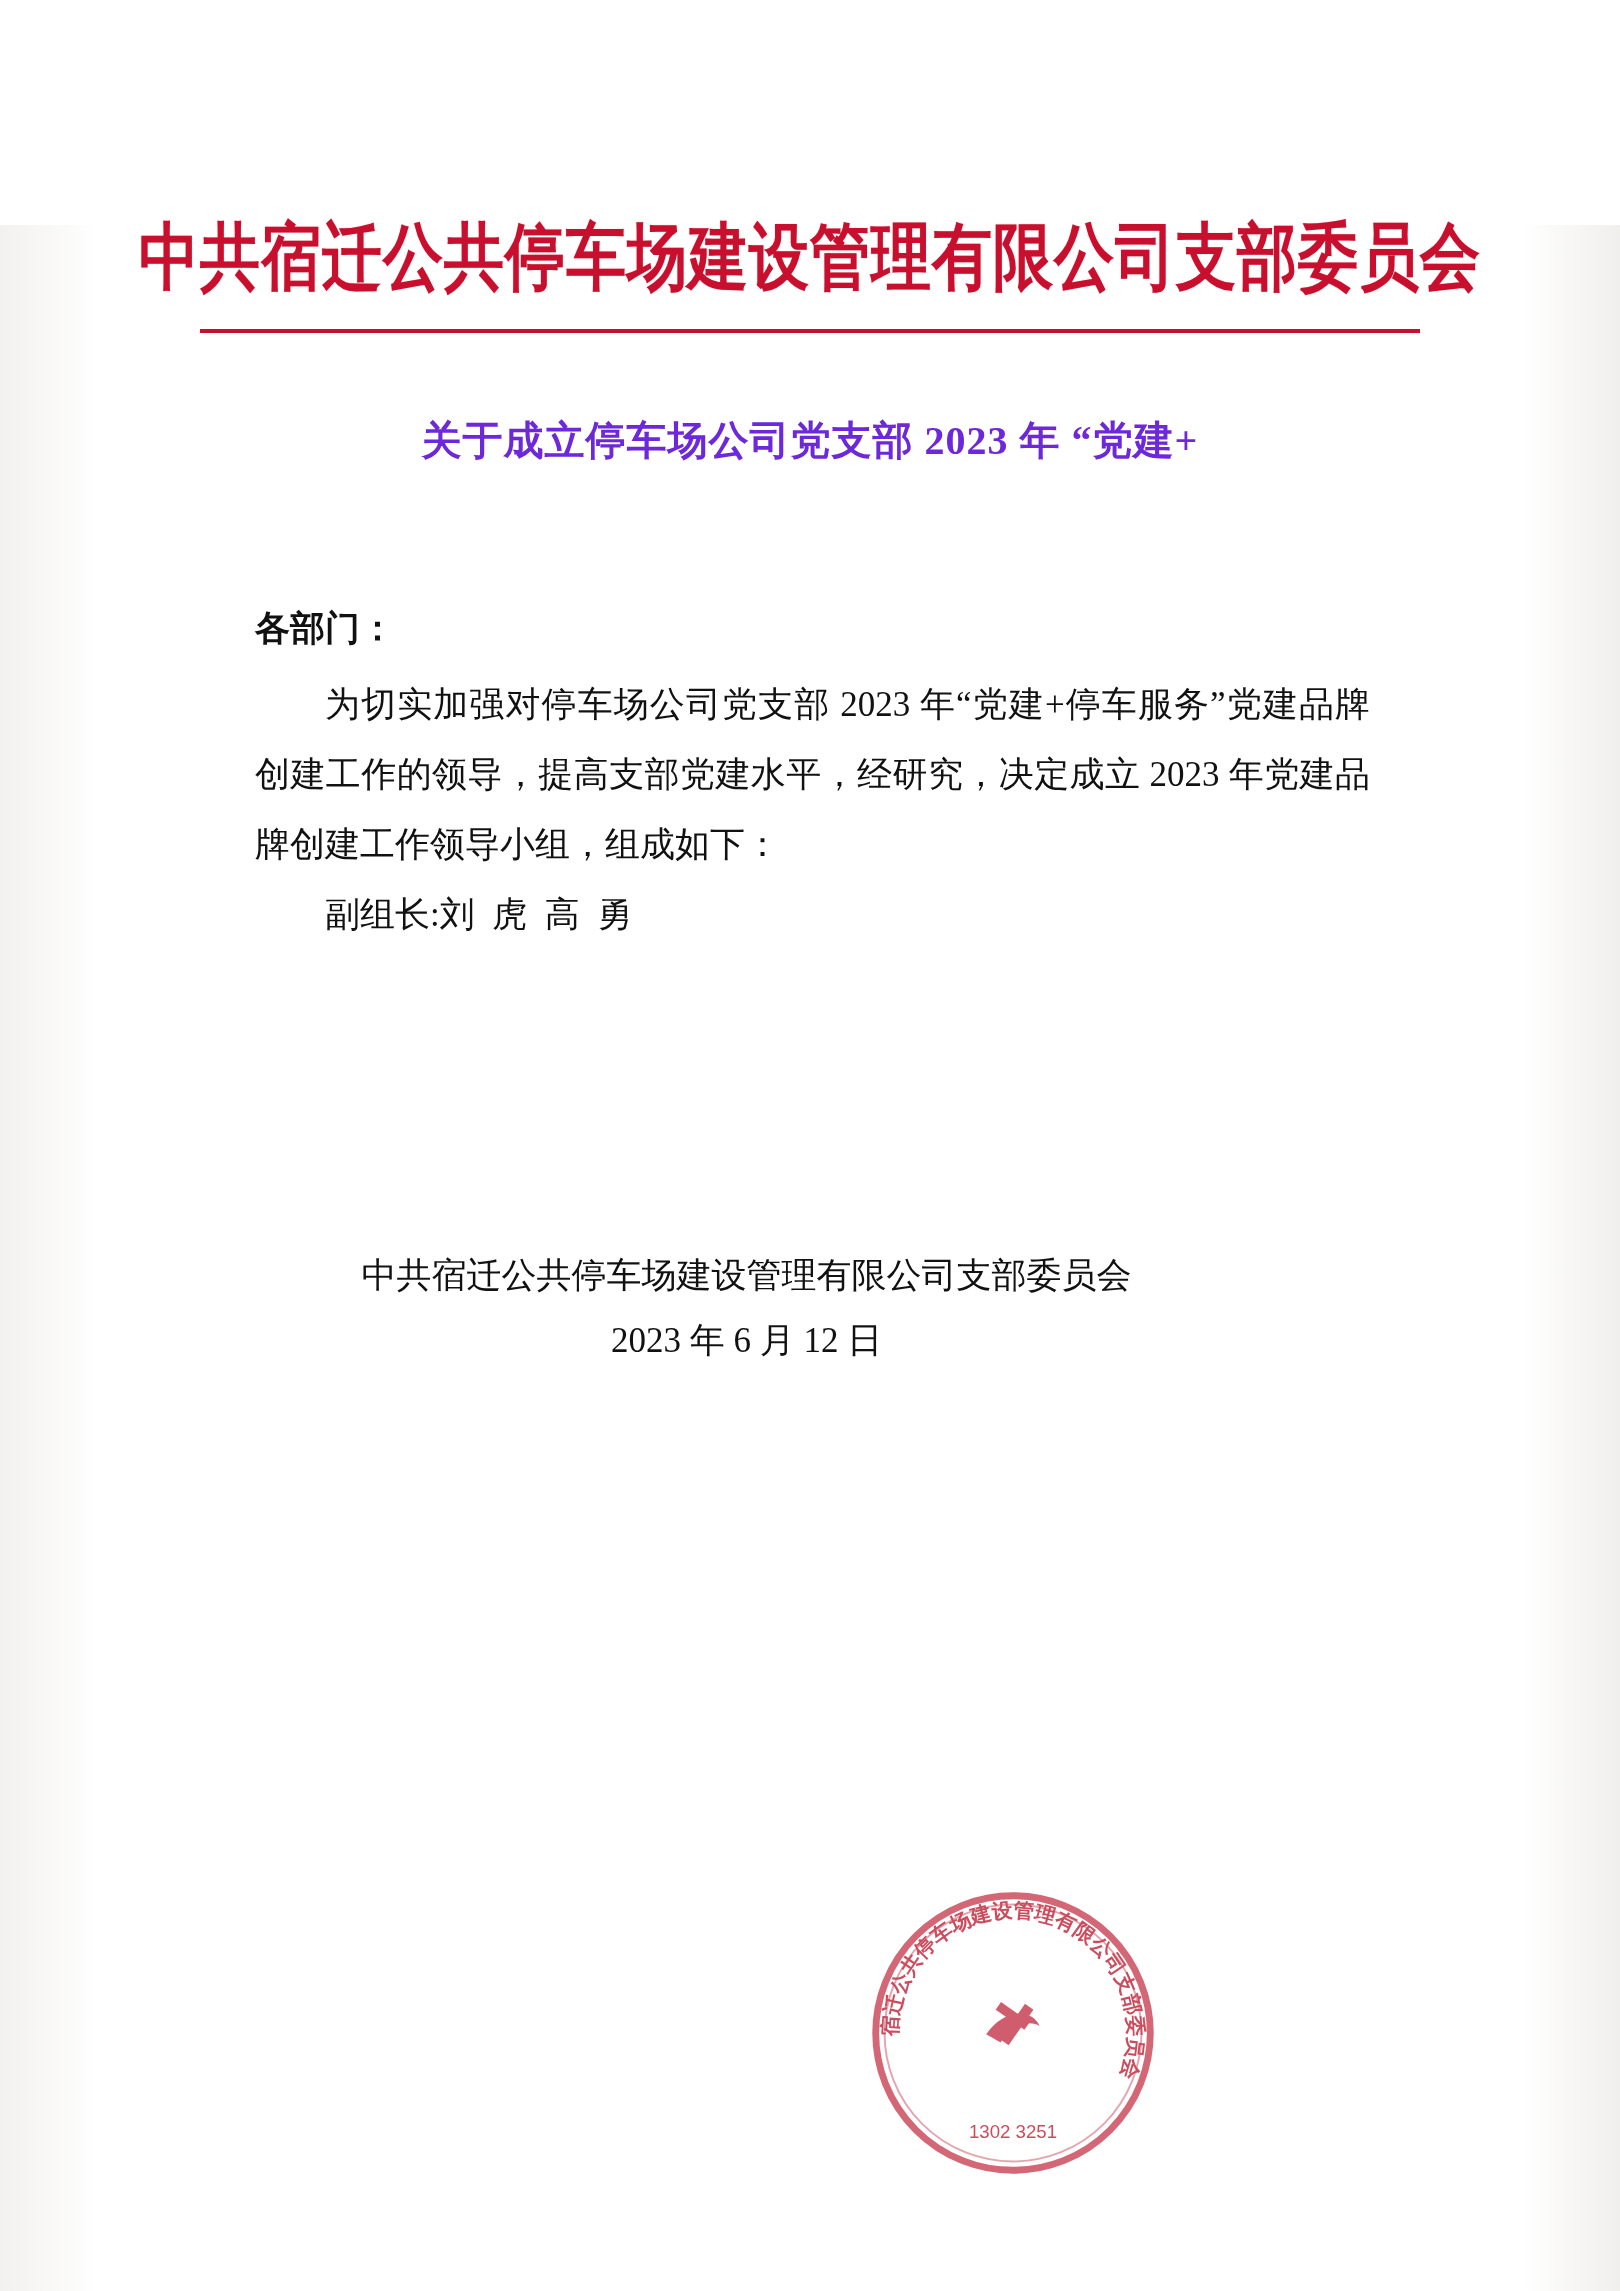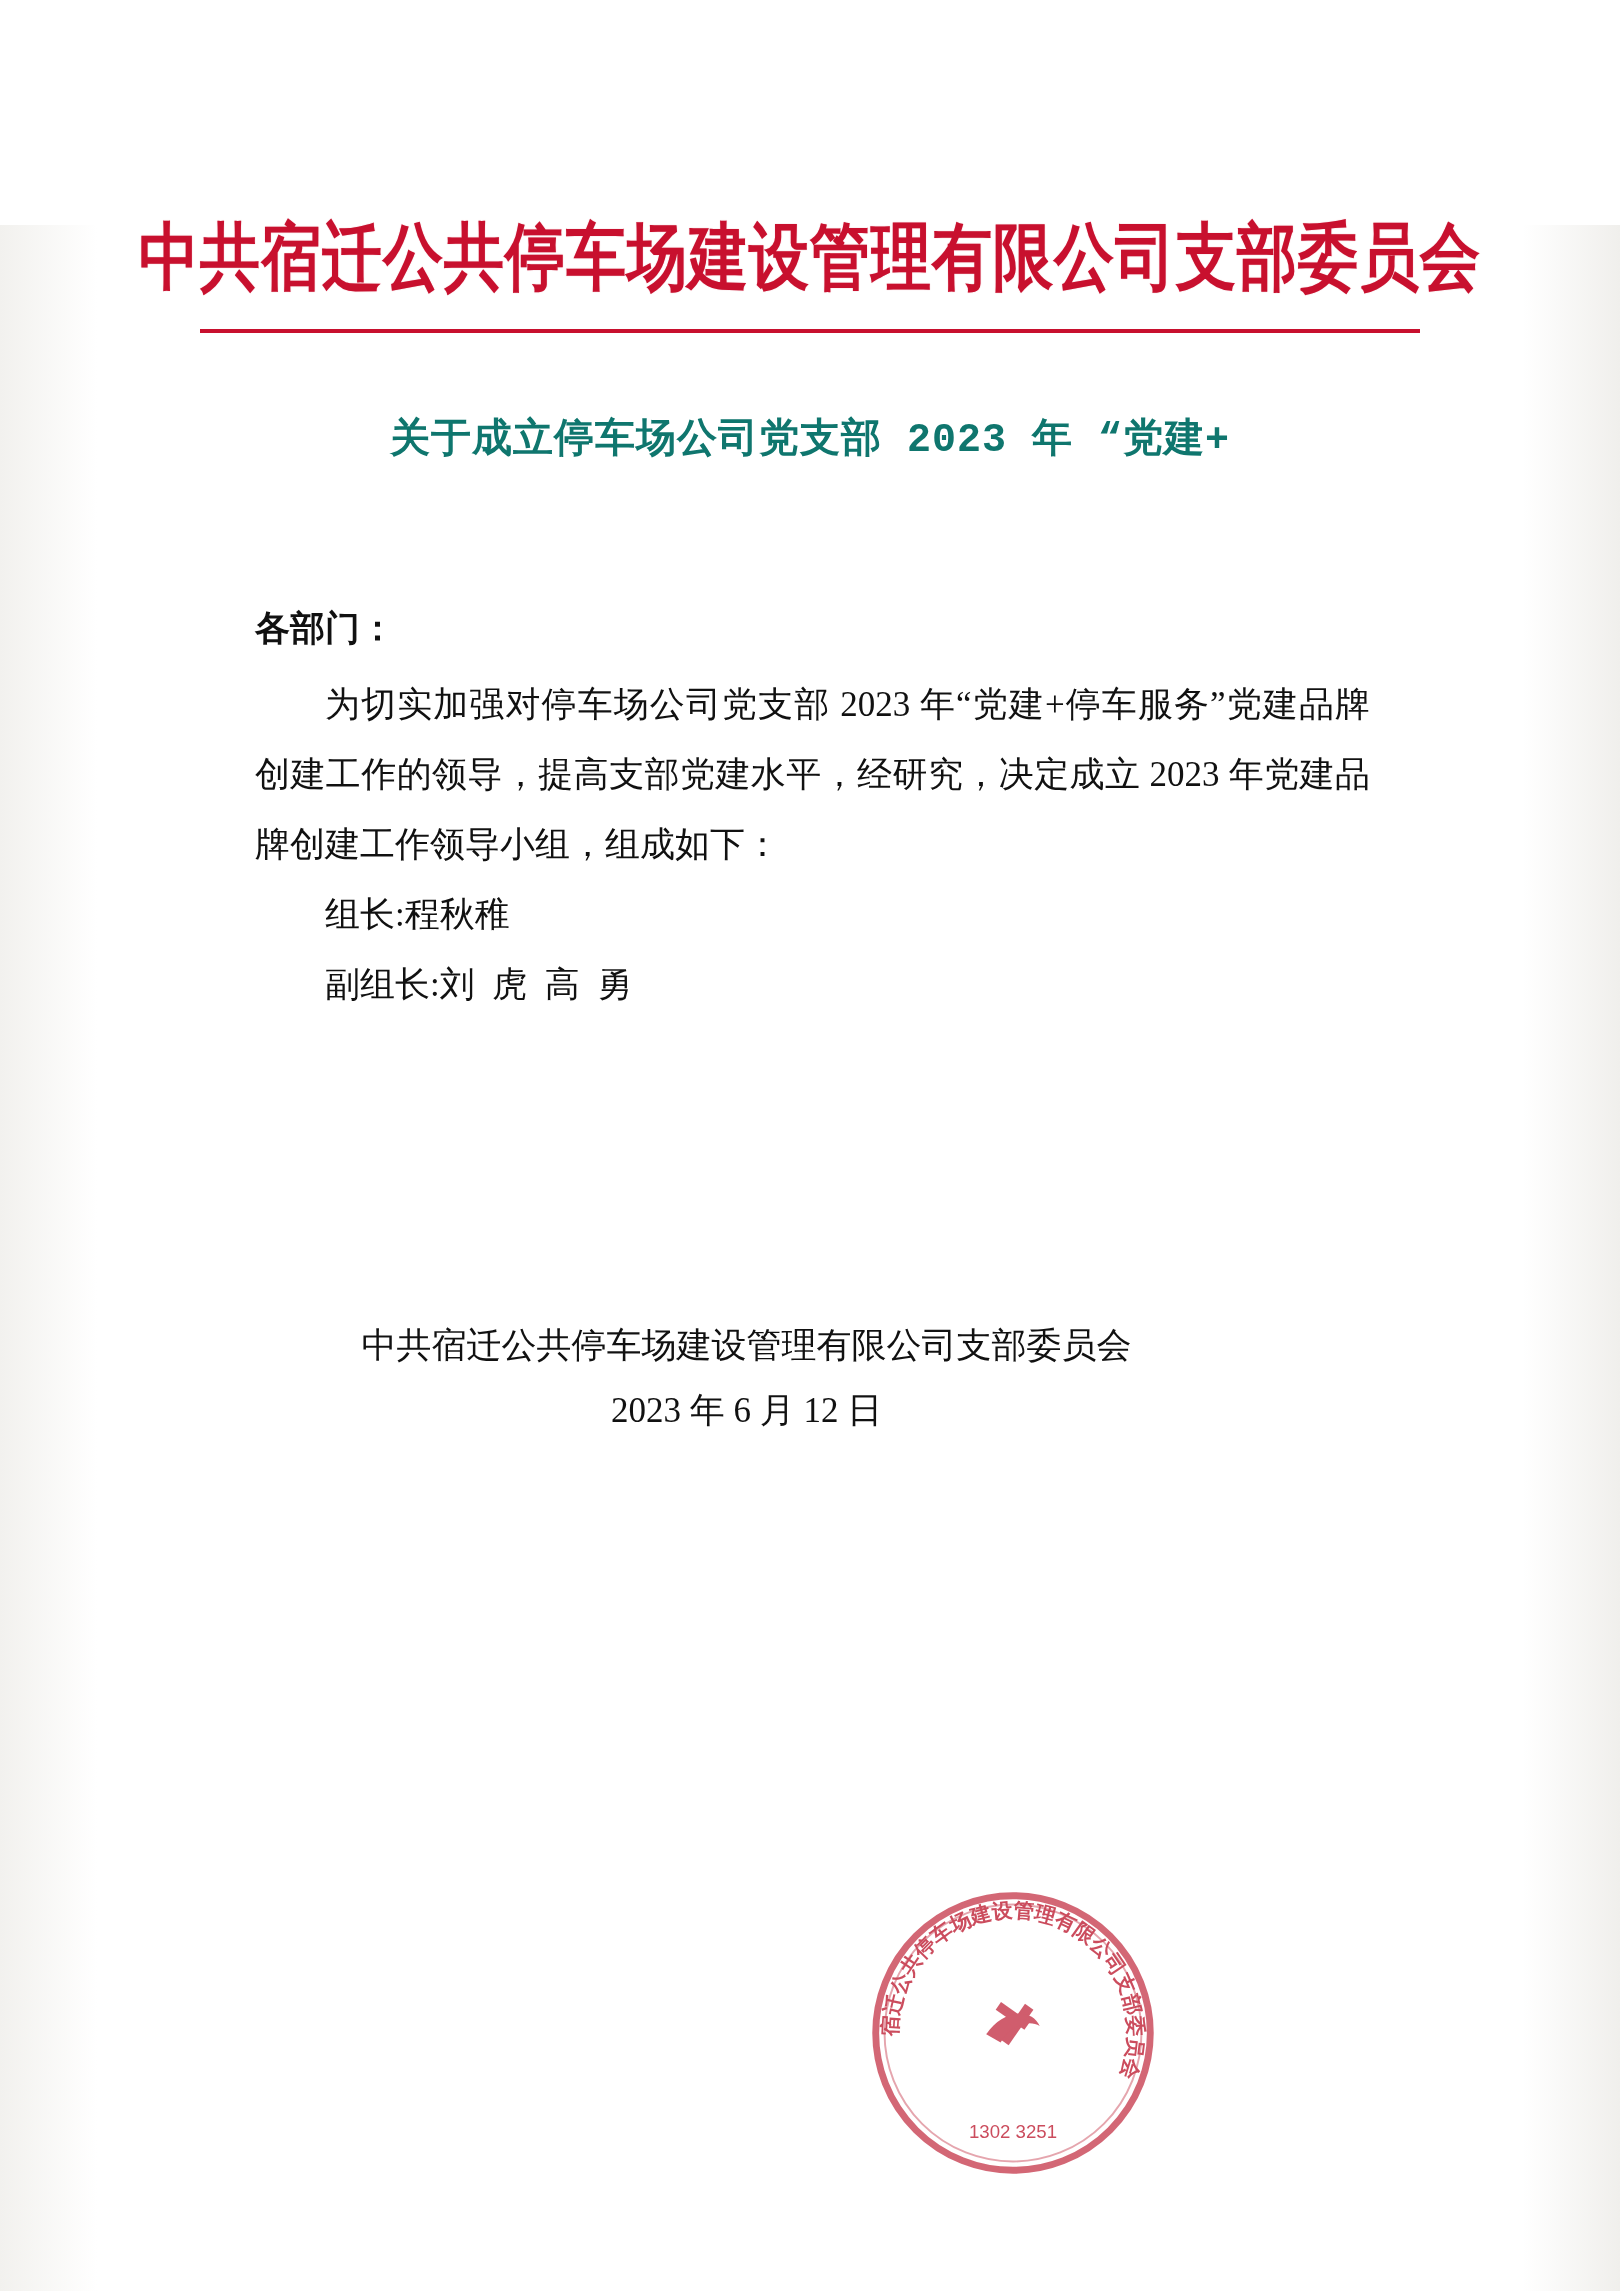--- a/index.html
+++ b/index.html
@@ -56,25 +56,25 @@
     margin: 41px auto 0 auto;
     width: 1220px;
     height: 3.9px;
     background: #c8102e;
   }
 
   
   .doc-title {
     margin-top: 71px;
     text-align: center;
-    font-family: Liberation Mono, monospace;
+    font-family: Liberation Serif, serif;
     font-weight: bold;
     font-size: 40px;
     line-height: 1.85;
-    color: #0f766e;
+    color: #6d28d9;
     padding: 0 69px;
   }
   .doc-title .line {
     display: block;
     letter-spacing: 1px;
   }
 
   
   .body-text {
     margin-top: 116px;
@@ -147,21 +147,20 @@
       <div class="letterhead-rule"></div>
     </div>
 
     <div class="doc-title">
       <span class="line">关于成立停车场公司党支部 2023 年 “党建+</span>
     </div>
 
     <div class="body-text">
       <div class="salutation">各部门：</div>
       <div class="para">为切实加强对停车场公司党支部 2023 年“党建+停车服务”党建品牌创建工作的领导，提高支部党建水平，经研究，决定成立 2023 年党建品牌创建工作领导小组，组成如下：</div>
-      <div class="member-line">组长:程秋稚</div>
       <div class="member-line">副组长:刘  虎  高  勇</div>
     </div>
 
     <div class="signature">
       <div>中共宿迁公共停车场建设管理有限公司支部委员会</div>
       <div>2023 年 6 月 12 日</div>
     </div>
 
   </div>
 

